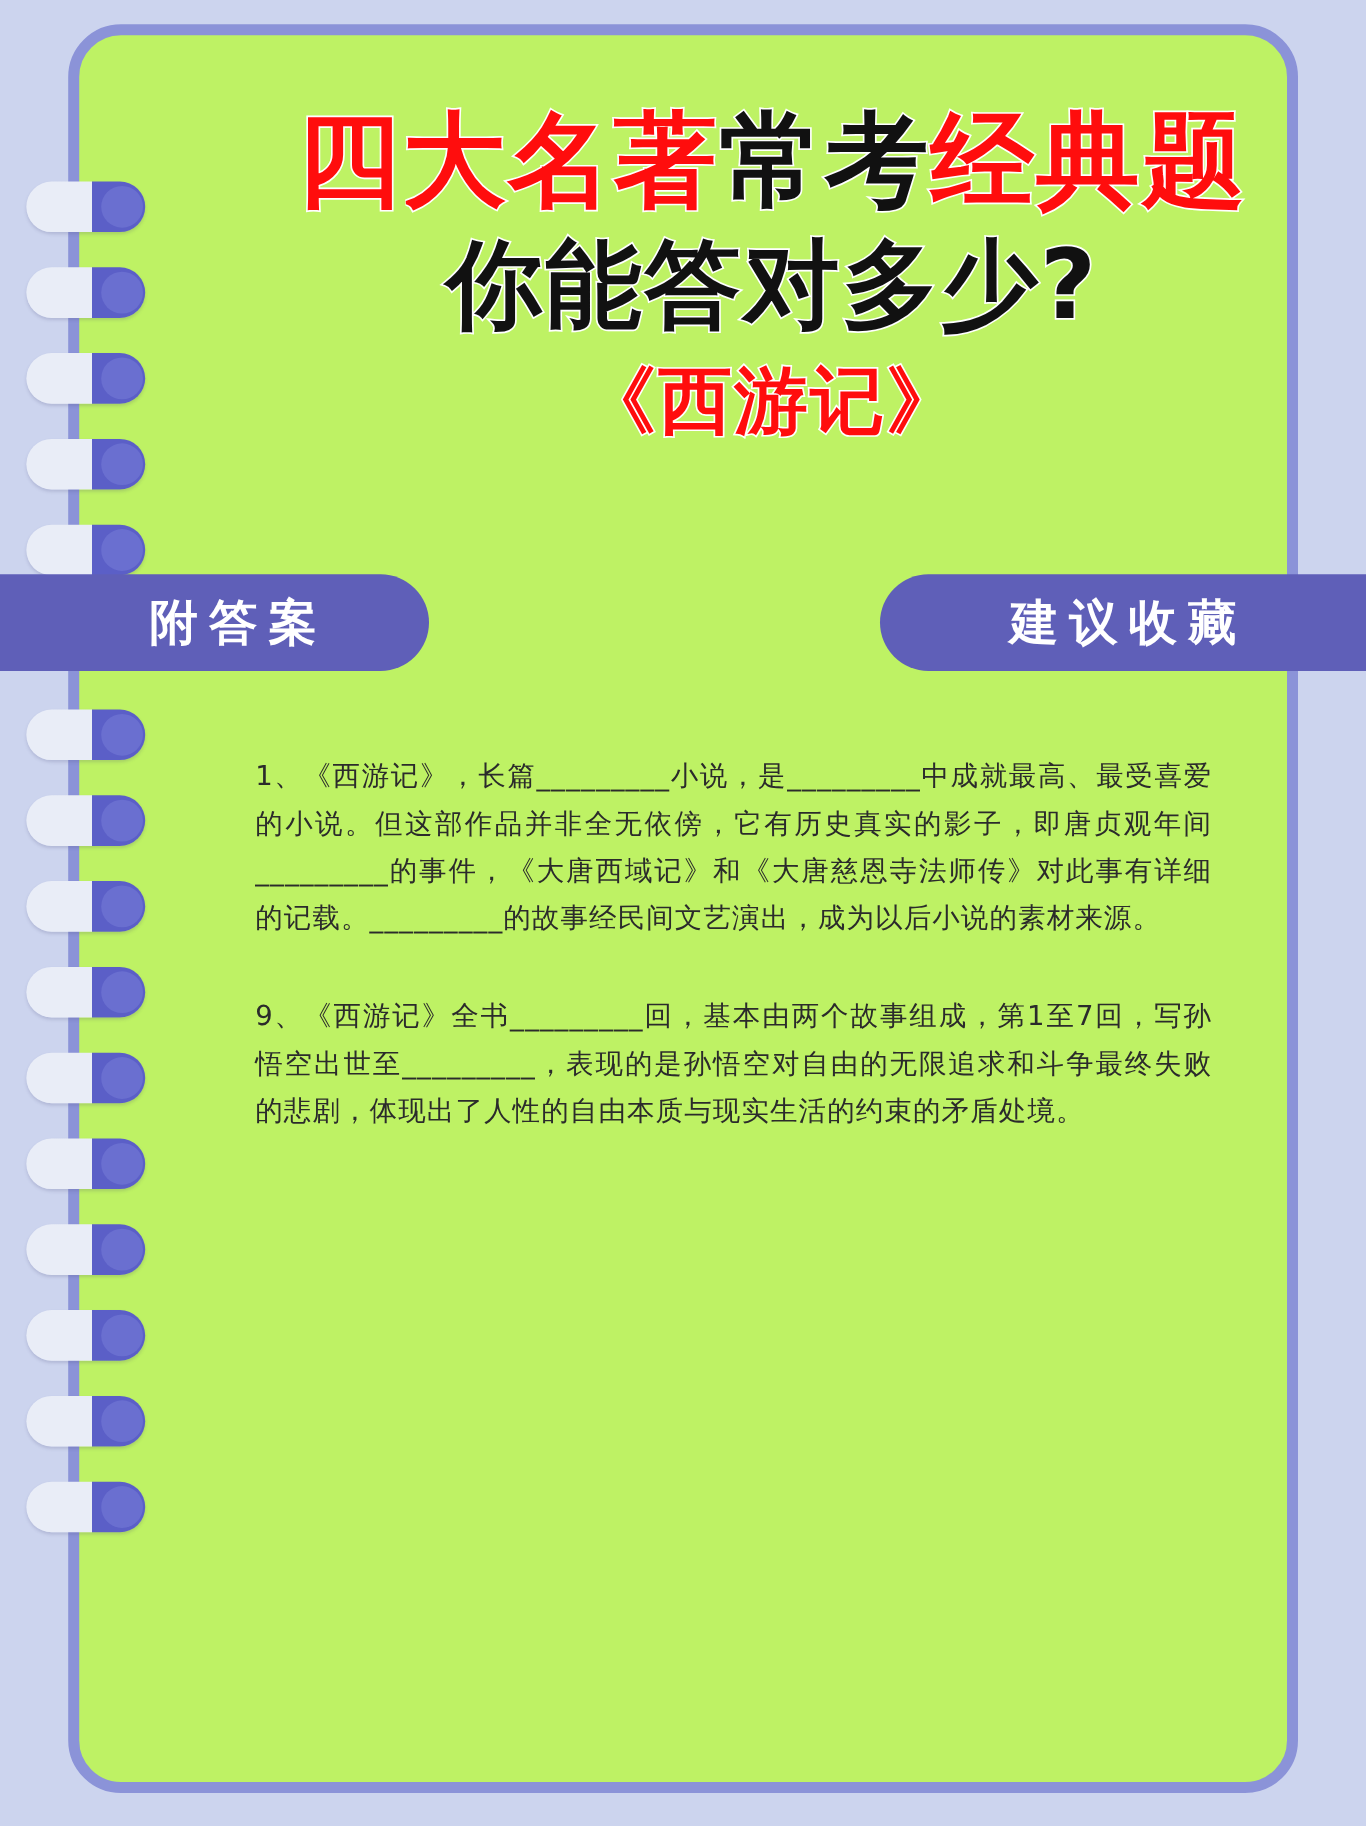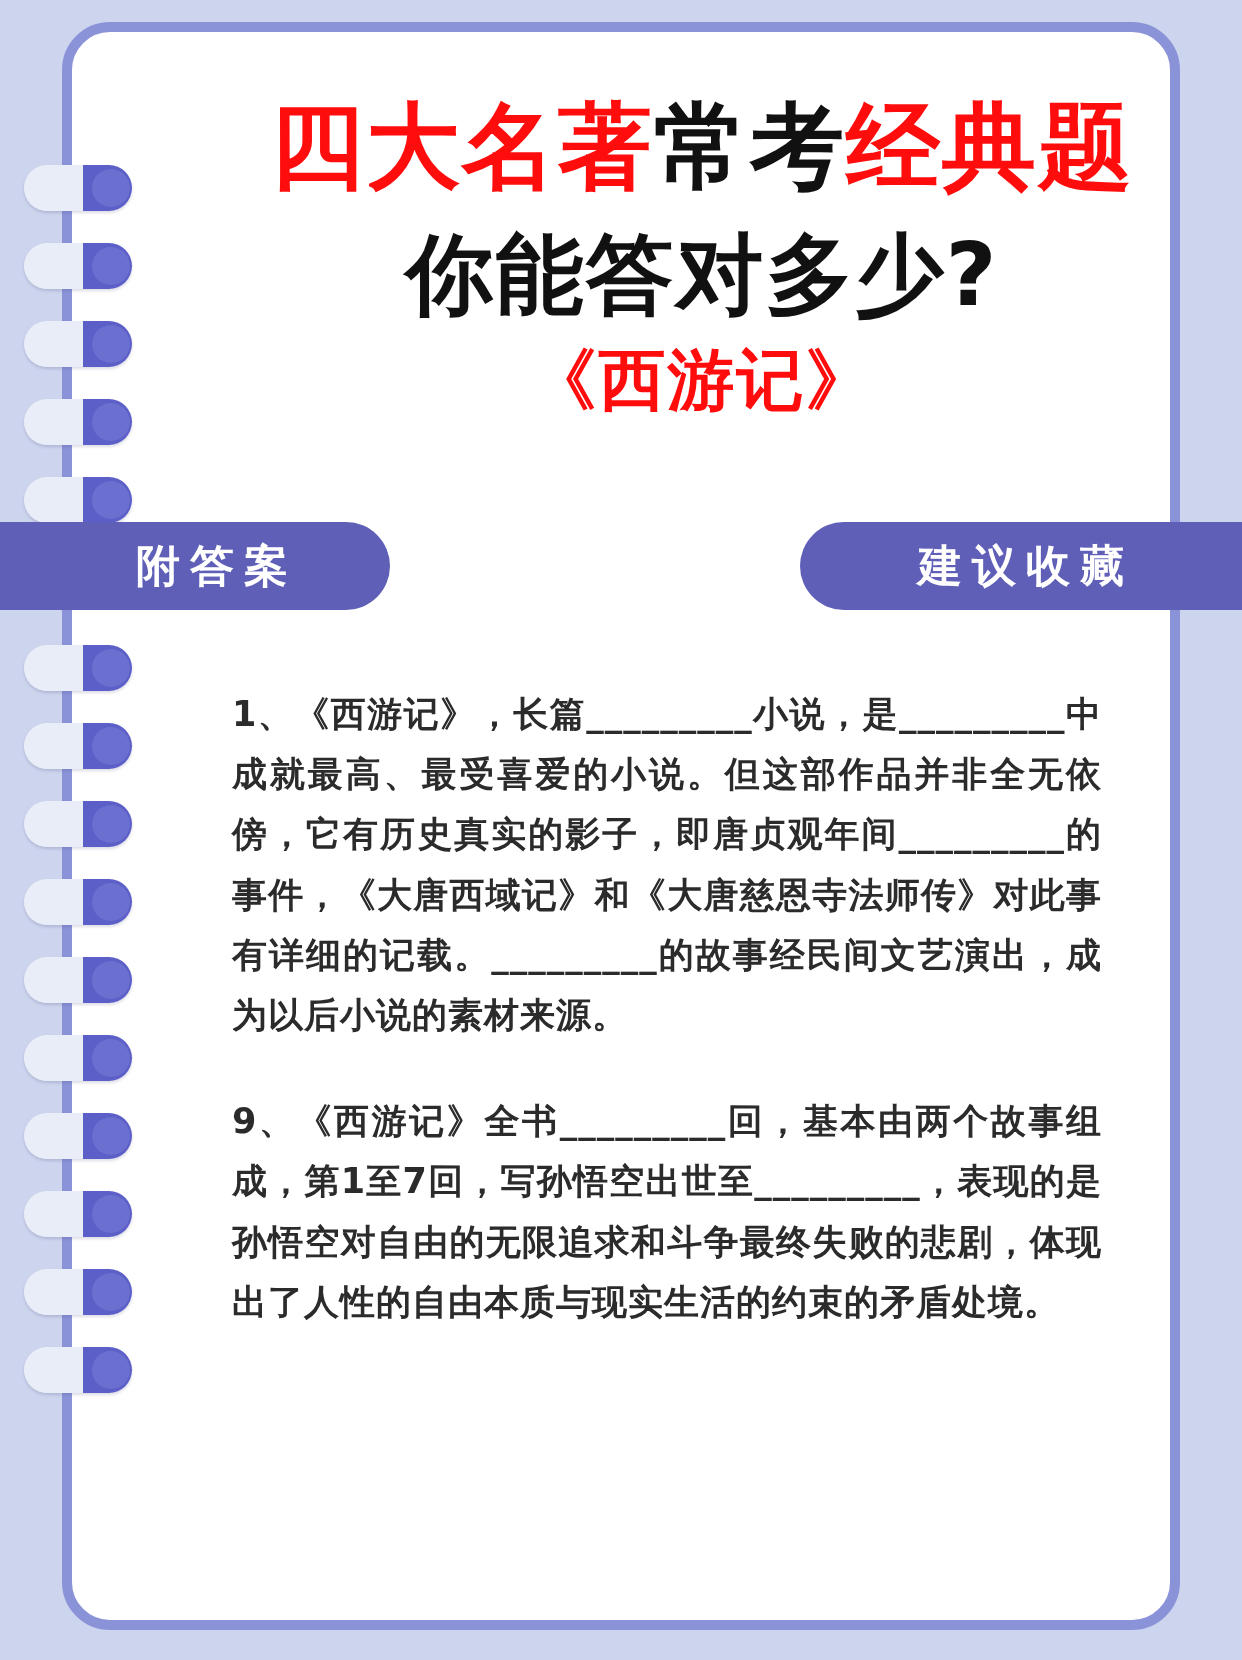--- a/index.html
+++ b/index.html
@@ -15,21 +15,21 @@
     position: relative;
   }
 
   
   .page-card {
     position: absolute;
     left: 62px;
     top: 22px;
     width: 1118px;
     height: 1608px;
-    background: #ffffff;
+    background: #bef264;
     border: 10px solid #8b93d8;
     border-radius: 48px;
     box-sizing: border-box;
     overflow: hidden;
   }
 
   
   .spiral {
     position: absolute;
     left: 0;
@@ -79,21 +79,21 @@
   }
   .title-1 .red {
     color: #ff0d0d;
   }
   .title-1 .black {
     color: #111111;
   }
   .title-2 {
     font-size: 88px;
     color: #111111;
-    margin-top: 20px;
+    margin-top: 4px;
   }
   .title-3 {
     font-size: 67px;
     color: #ff0d0d;
     margin-top: 14px;
   }
 
   
   .pill {
     position: absolute;
@@ -128,28 +128,27 @@
 
   
   .content {
     position: absolute;
     left: 160px;
     top: 652px;
     width: 870px;
   }
   .para {
     font-family: "DejaVu Sans", sans-serif;
-    font-size: 35px;
+    font-size: 25px;
     line-height: 1.72;
     color: #2b2b2b;
     letter-spacing: 1px;
     text-align: justify;
     margin: 0 0 46px 0;
     white-space: pre-wrap;
-    font-weight: bold;
   }
 </style>
 </head>
 <body>
 
 <div class="page-card">
 
   <div class="title-block">
     <div class="title-line title-1">
       <span class="red">四大名著</span><span class="black">常考</span><span class="red">经典题</span>

